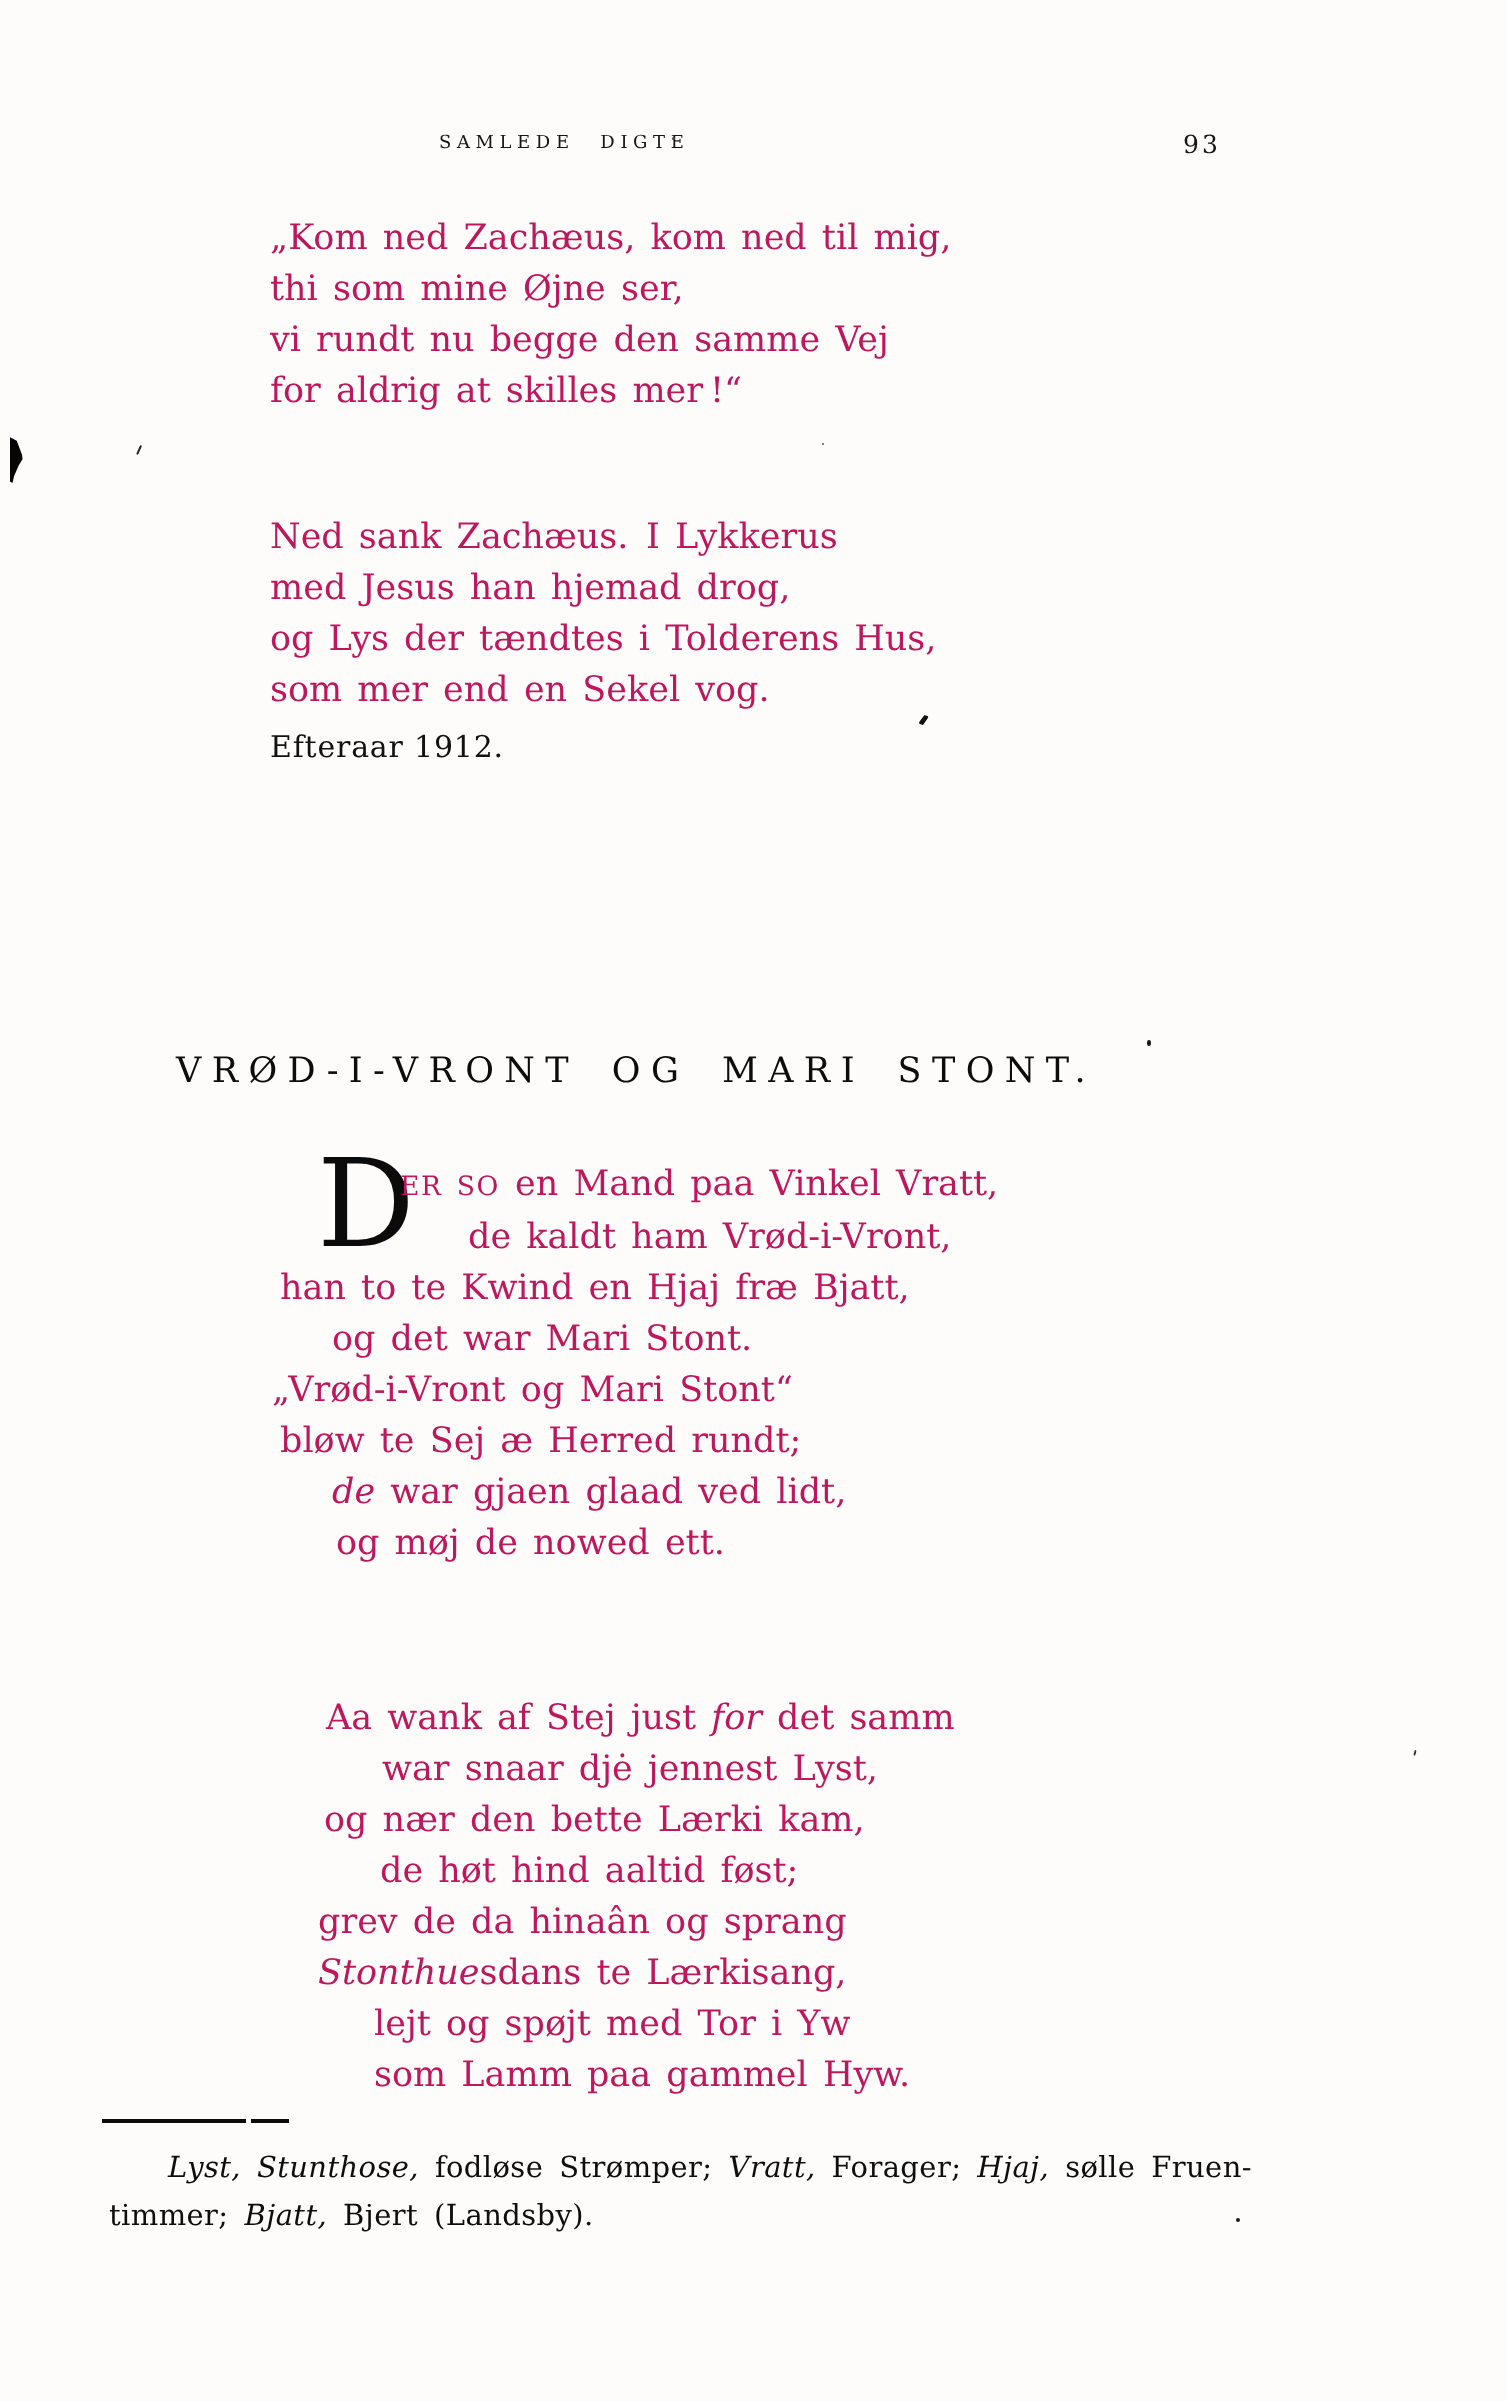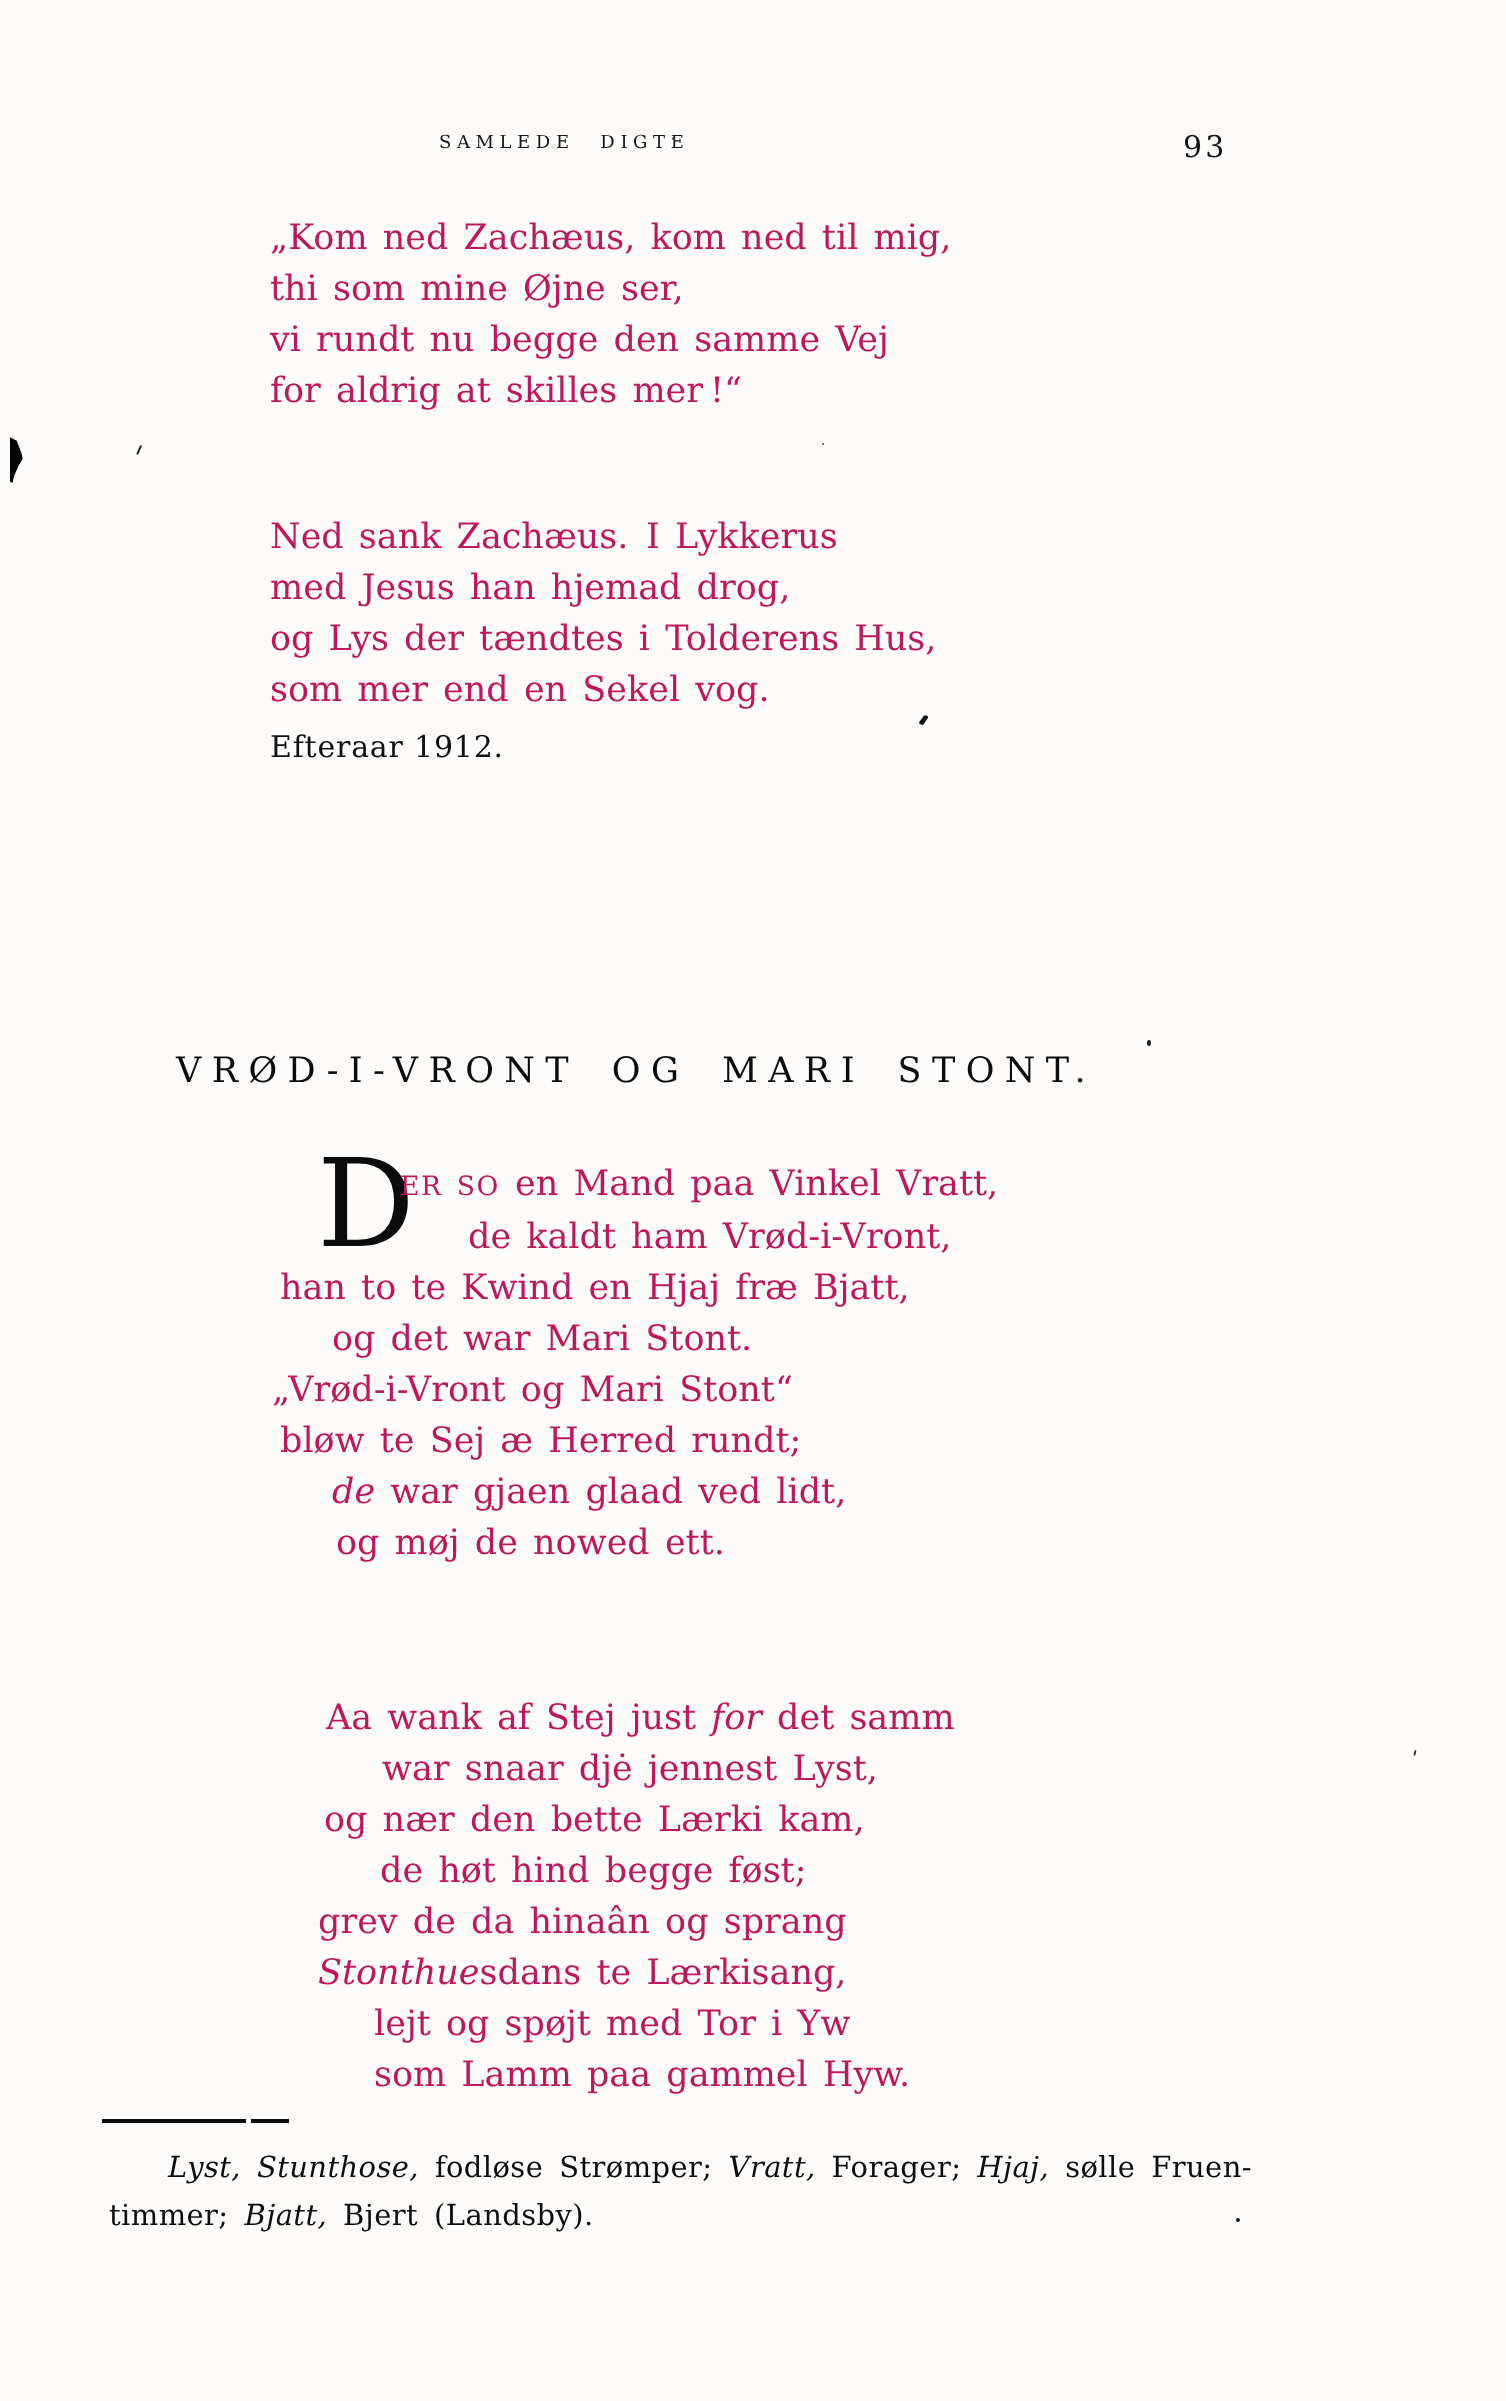--- a/index.html
+++ b/index.html
@@ -14,21 +14,21 @@
     text-rendering:geometricPrecision;
   }
   
   .running-title{
     position:absolute;left:439px;top:132px;
     font-size:18px;letter-spacing:5.6px;word-spacing:14.4px;
     color:#151515;
   }
   .page-number{
     position:absolute;left:1183px;top:130px;
-    font-size:30px;letter-spacing:3.2px;color:#151515;
+    font-size:25px;letter-spacing:3.2px;color:#151515;
   }
   
   .stanza{position:absolute;}
   .vline{
     font-size:35px;line-height:51px;word-spacing:4px;
     white-space:nowrap;color:#be185d;
   }
   .st1{left:270px;top:213px;}
   .st2{left:270px;top:512px;}
   .dateline{
@@ -114,21 +114,21 @@
     <div class="vline" style="margin-left:-8px">„Vrød-i-Vront og Mari Stont“</div>
     <div class="vline" style="margin-left:0">bløw te Sej æ Herred rundt;</div>
     <div class="vline" style="margin-left:52px"><span class="italic">de</span><span> war gjaen glaad ved lidt,</span></div>
     <div class="vline" style="margin-left:56px">og møj de nowed ett.</div>
   </section>
 
   <section class="stanza st4">
     <div class="vline" style="margin-left:46px"><span>Aa wank af Stej just </span><span class="italic">for</span><span> det samm</span></div>
     <div class="vline" style="margin-left:102px">war snaar djė jennest Lyst,</div>
     <div class="vline" style="margin-left:44px">og nær den bette Lærki kam,</div>
-    <div class="vline" style="margin-left:100px">de høt hind begge føst;</div>
+    <div class="vline" style="margin-left:100px">de høt hind aaltid føst;</div>
     <div class="vline" style="margin-left:38px">grev de da hinaân og sprang</div>
     <div class="vline" style="margin-left:38px"><span class="italic">Stonthue</span><span>sdans te Lærkisang,</span></div>
     <div class="vline" style="margin-left:94px">lejt og spøjt med Tor i Yw</div>
     <div class="vline" style="margin-left:94px">som Lamm paa gammel Hyw.</div>
   </section>
 
   <div class="footnote-rule rule-a"></div>
   <div class="footnote-rule rule-b"></div>
   <div class="footnote">
     <div class="fline"><span class="italic">Lyst,</span><span> </span><span class="italic">Stunthose,</span><span> fodløse Strømper; </span><span class="italic">Vratt,</span><span> Forager; </span><span class="italic">Hjaj,</span><span> sølle Fruen-</span></div>

